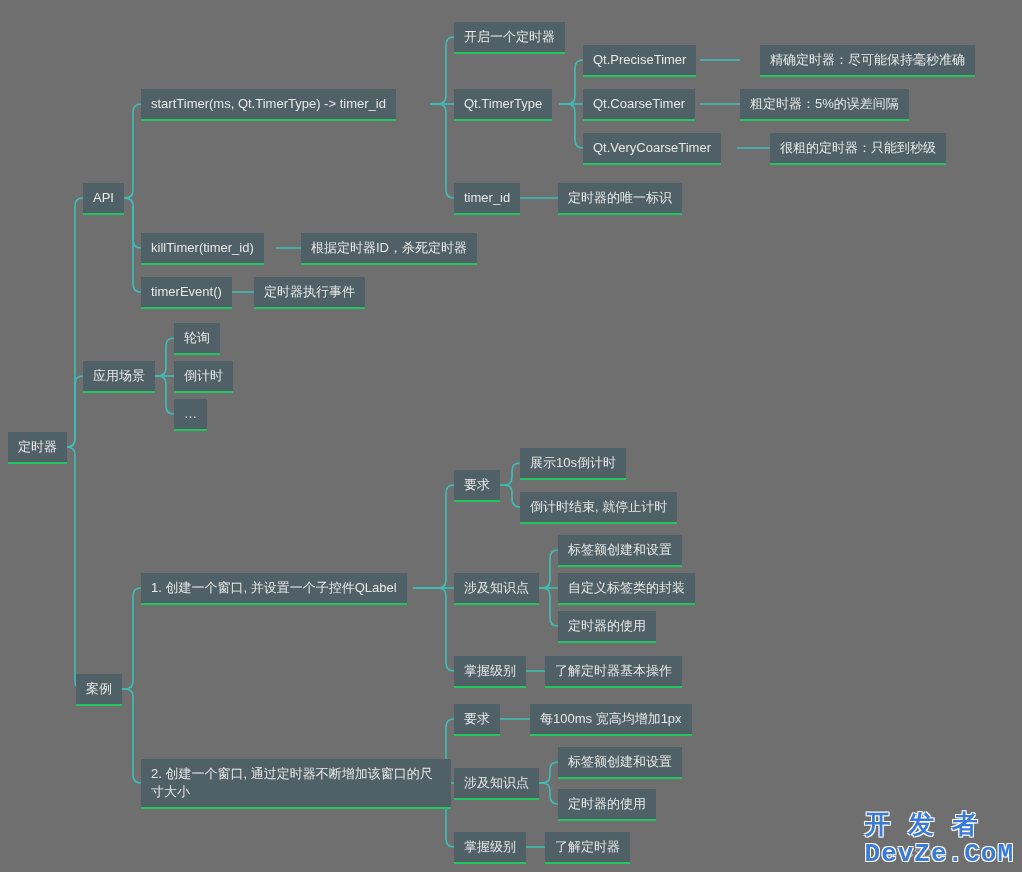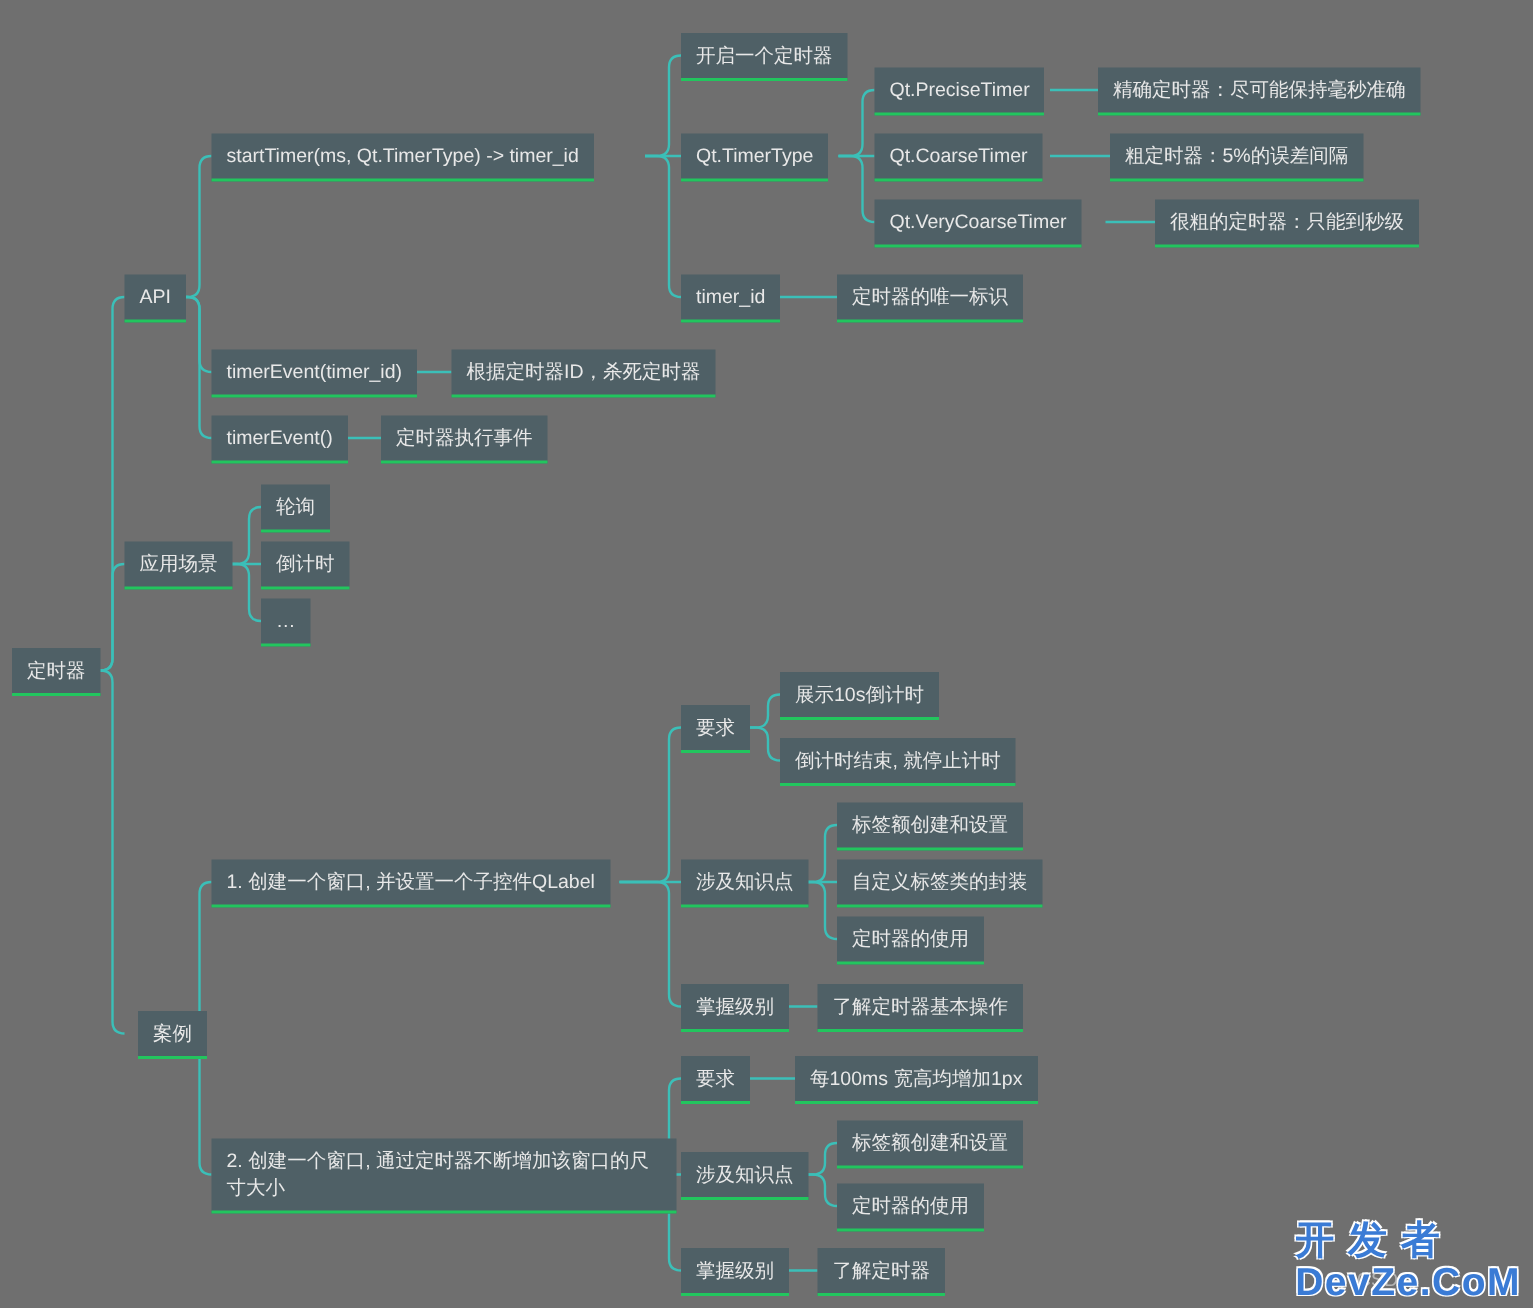--- a/index.html
+++ b/index.html
@@ -30,21 +30,21 @@
     line-height: 1.4;
   }
   .node.multi {
     white-space: normal;
     width: 310px;
   }
   .watermark {
     position: absolute;
     right: 8px;
     bottom: 4px;
-    font-family: Liberation Sans, sans-serif;
+    font-family: Liberation Mono, monospace;
     font-size: 26px;
     font-weight: bold;
     color: #3a7bd5;
     text-shadow: 1px 1px 0 #fff, -1px -1px 0 #fff, 1px -1px 0 #fff, -1px 1px 0 #fff;
     letter-spacing: 1px;
     line-height: 1.05;
     text-align: left;
   }
   .wm-small {
     position: absolute;
@@ -120,38 +120,38 @@
   </g>
 </svg>
 
 <div class="node" style="left:8px;top:432px">定时器</div>
 
 <div class="node" style="left:83px;top:183px">API</div>
 <div class="node" style="left:141px;top:89px">startTimer(ms, Qt.TimerType) -&gt; timer_id</div>
 <div class="node" style="left:454px;top:22px">开启一个定时器</div>
 <div class="node" style="left:454px;top:89px">Qt.TimerType</div>
 <div class="node" style="left:583px;top:45px">Qt.PreciseTimer</div>
-<div class="node" style="left:732px;top:45px">精确定时器：尽可能保持毫秒准确</div>
+<div class="node" style="left:760px;top:45px">精确定时器：尽可能保持毫秒准确</div>
 <div class="node" style="left:583px;top:89px">Qt.CoarseTimer</div>
 <div class="node" style="left:740px;top:89px">粗定时器：5%的误差间隔</div>
 <div class="node" style="left:583px;top:133px">Qt.VeryCoarseTimer</div>
 <div class="node" style="left:770px;top:133px">很粗的定时器：只能到秒级</div>
 <div class="node" style="left:454px;top:183px">timer_id</div>
 <div class="node" style="left:558px;top:183px">定时器的唯一标识</div>
-<div class="node" style="left:141px;top:233px">timerEvent(timer_id)</div>
+<div class="node" style="left:141px;top:233px">killTimer(timer_id)</div>
 <div class="node" style="left:301px;top:233px">根据定时器ID，杀死定时器</div>
 <div class="node" style="left:141px;top:277px">timerEvent()</div>
 <div class="node" style="left:254px;top:277px">定时器执行事件</div>
 
 <div class="node" style="left:83px;top:361px">应用场景</div>
 <div class="node" style="left:174px;top:323px">轮询</div>
 <div class="node" style="left:174px;top:361px">倒计时</div>
 <div class="node" style="left:174px;top:399px">…</div>
 
-<div class="node" style="left:92px;top:674px">案例</div>
+<div class="node" style="left:76px;top:674px">案例</div>
 <div class="node" style="left:141px;top:573px">1. 创建一个窗口, 并设置一个子控件QLabel</div>
 <div class="node" style="left:454px;top:470px">要求</div>
 <div class="node" style="left:520px;top:448px">展示10s倒计时</div>
 <div class="node" style="left:520px;top:492px">倒计时结束, 就停止计时</div>
 <div class="node" style="left:454px;top:573px">涉及知识点</div>
 <div class="node" style="left:558px;top:535px">标签额创建和设置</div>
 <div class="node" style="left:558px;top:573px">自定义标签类的封装</div>
 <div class="node" style="left:558px;top:611px">定时器的使用</div>
 <div class="node" style="left:454px;top:656px">掌握级别</div>
 <div class="node" style="left:545px;top:656px">了解定时器基本操作</div>

